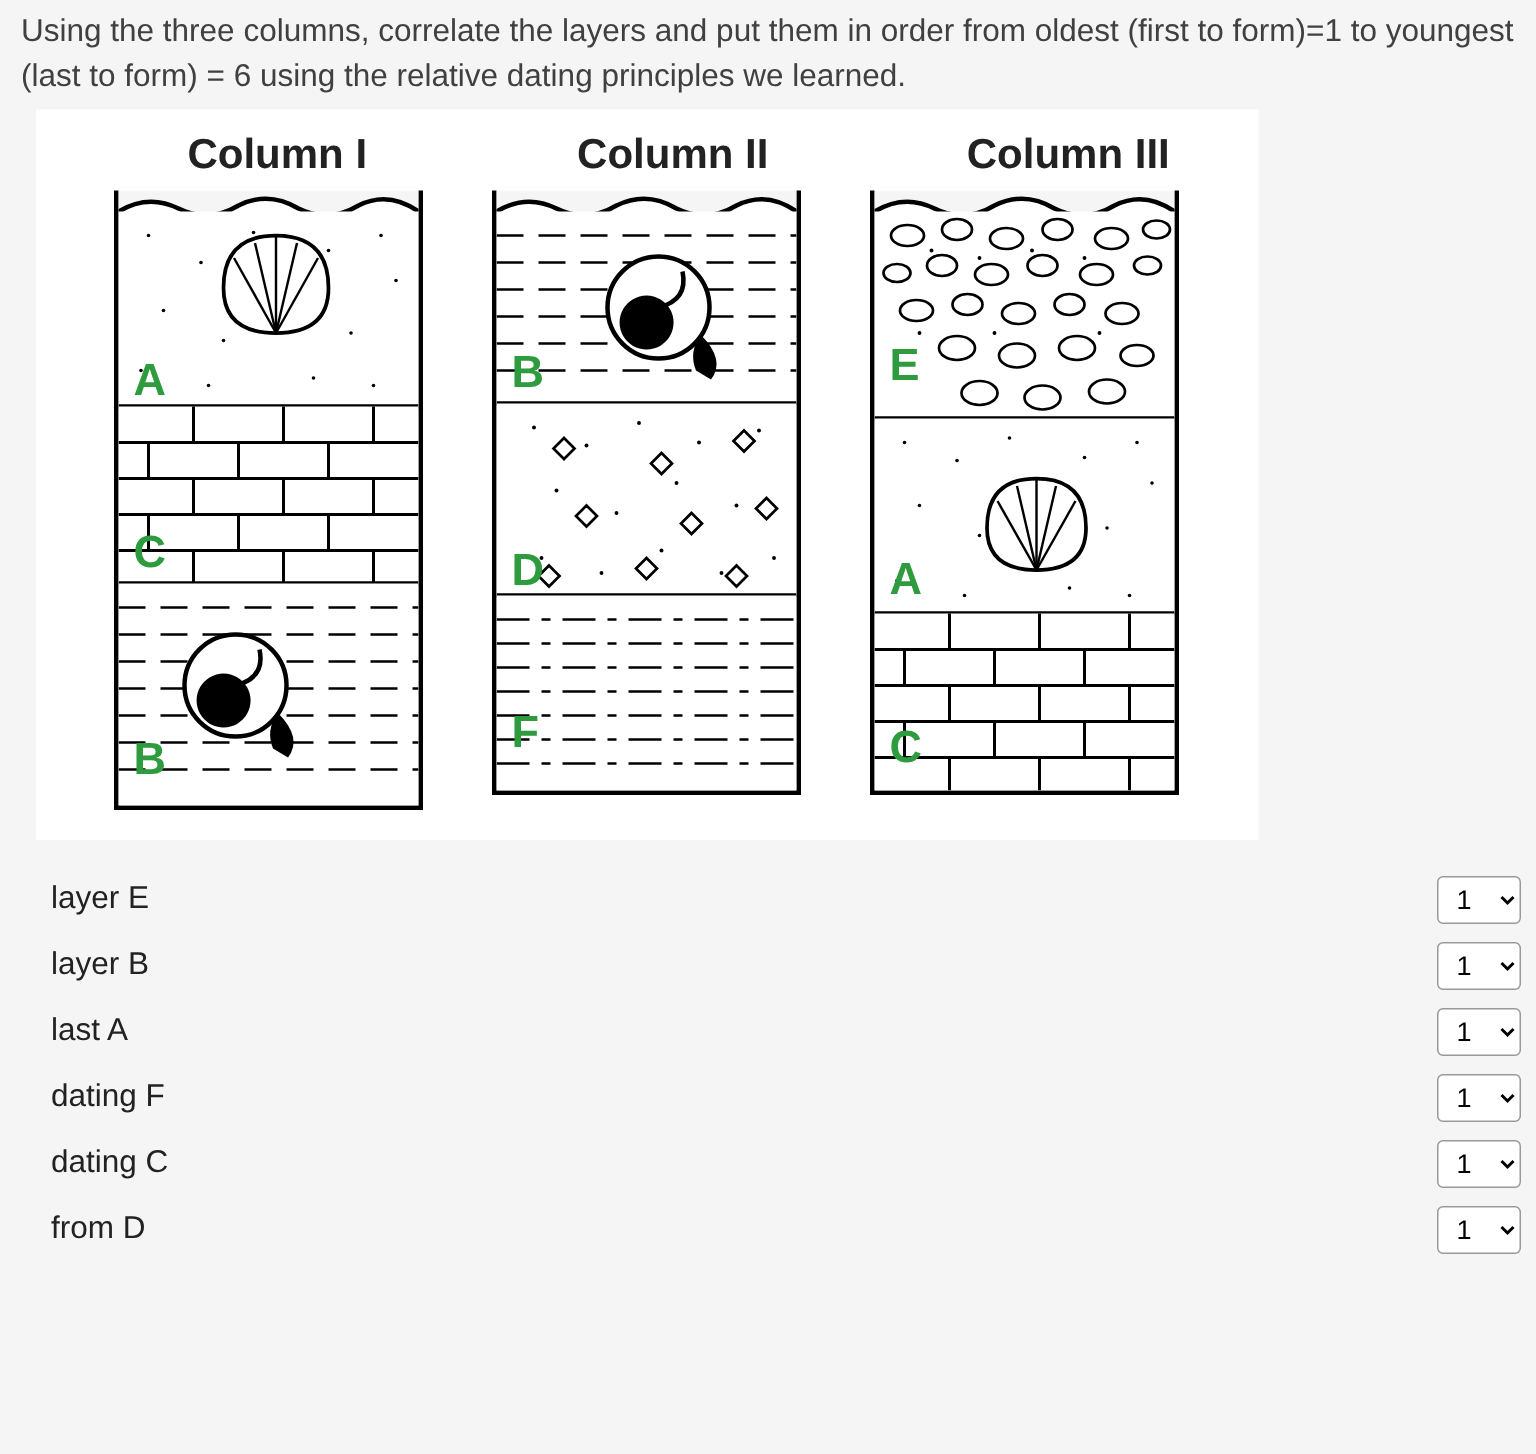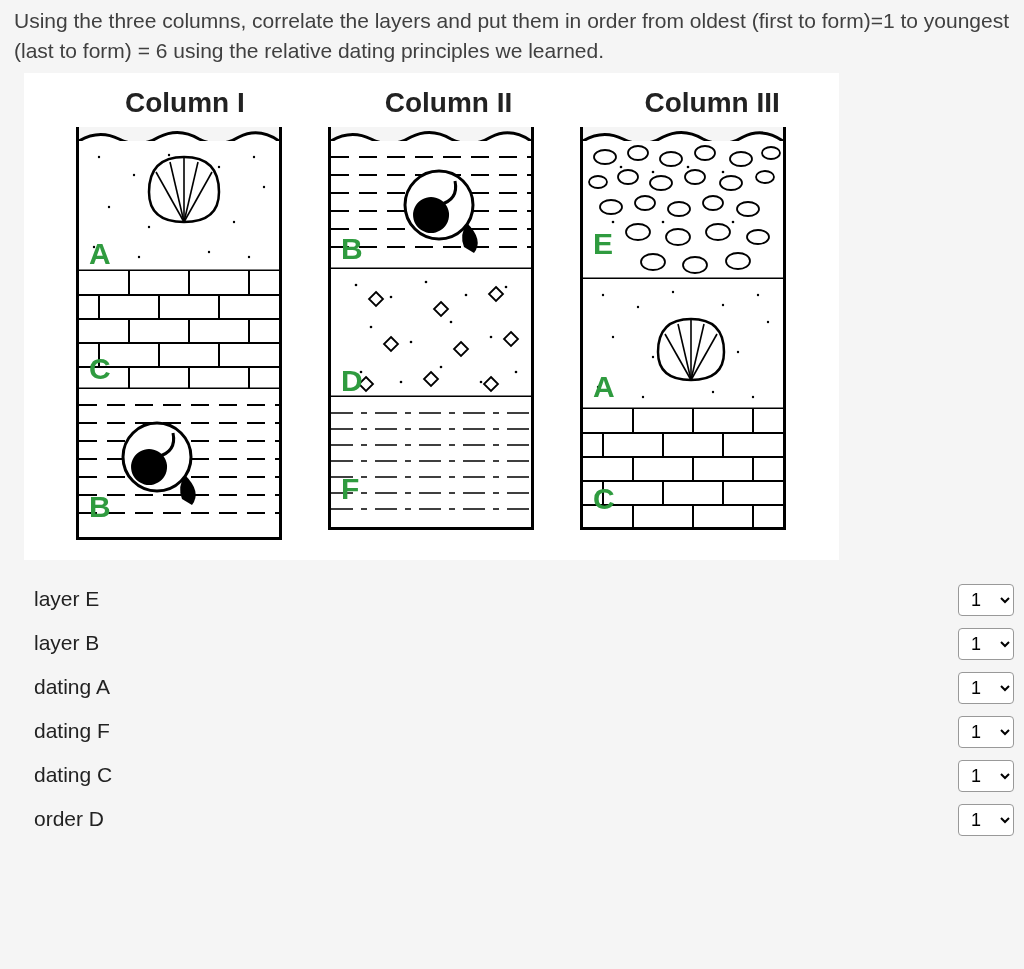--- a/index.html
+++ b/index.html
@@ -367,28 +367,28 @@
 <div class="answers">
   <div class="answer-row">
     <span>layer E</span>
     <select><option value="1">1</option><option value="2">2</option><option value="3">3</option><option value="4">4</option><option value="5">5</option><option value="6">6</option></select>
   </div>
   <div class="answer-row">
     <span>layer B</span>
     <select><option value="1">1</option><option value="2">2</option><option value="3">3</option><option value="4">4</option><option value="5">5</option><option value="6">6</option></select>
   </div>
   <div class="answer-row">
-    <span>dating A</span>
+    <span>last A</span>
     <select><option value="1">1</option><option value="2">2</option><option value="3">3</option><option value="4">4</option><option value="5">5</option><option value="6">6</option></select>
   </div>
   <div class="answer-row">
     <span>dating F</span>
     <select><option value="1">1</option><option value="2">2</option><option value="3">3</option><option value="4">4</option><option value="5">5</option><option value="6">6</option></select>
   </div>
   <div class="answer-row">
     <span>dating C</span>
     <select><option value="1">1</option><option value="2">2</option><option value="3">3</option><option value="4">4</option><option value="5">5</option><option value="6">6</option></select>
   </div>
   <div class="answer-row">
-    <span>order D</span>
+    <span>from D</span>
     <select><option value="1">1</option><option value="2">2</option><option value="3">3</option><option value="4">4</option><option value="5">5</option><option value="6">6</option></select>
   </div>
 </div>
 
 </body></html>

